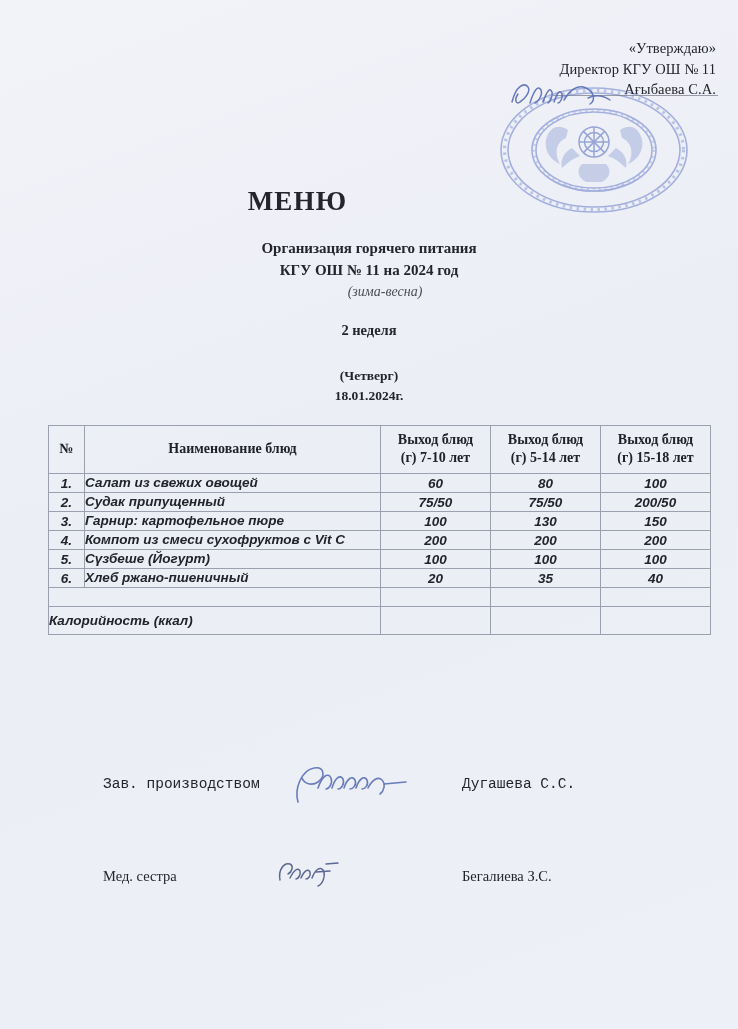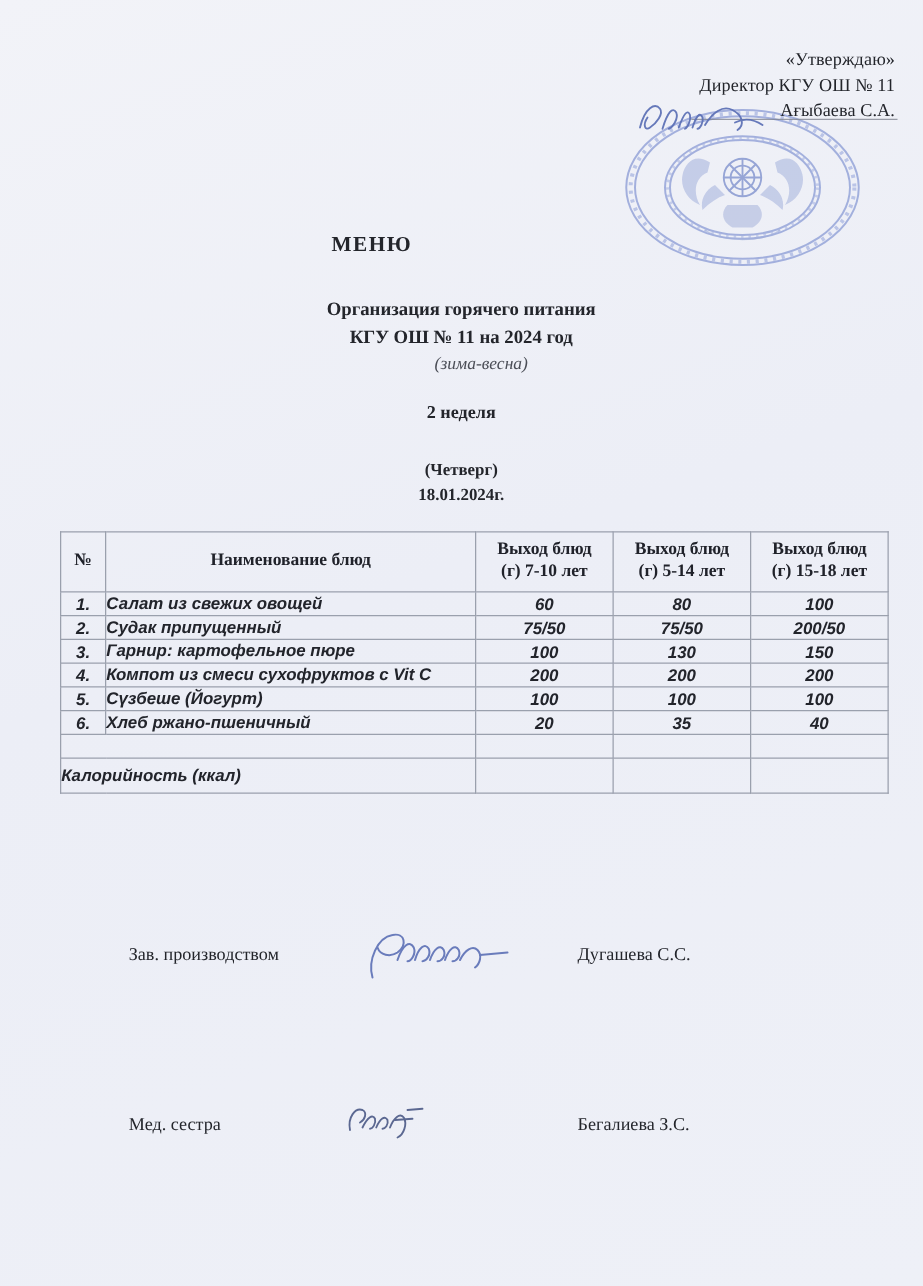--- a/index.html
+++ b/index.html
@@ -68,21 +68,21 @@
     pointer-events: none;
   }
 
   
   .doc-title {
     position: absolute;
     top: 186px;
     left: 0;
     width: 595px;
     text-align: center;
-    font-size: 17px;
+    font-size: 27px;
     font-weight: bold;
     letter-spacing: 1.2px;
     z-index: 3;
   }
   .subtitle {
     position: absolute;
     top: 238px;
     left: 0;
     width: 738px;
     text-align: center;
@@ -189,22 +189,22 @@
 
   
   .sign-row {
     position: absolute;
     left: 0;
     width: 738px;
     height: 40px;
     font-family: "Liberation Serif", serif;
     font-size: 14.5px;
   }
-  .sign-row.r1 { top: 756px; }
-  .sign-row.r2 { top: 892px; }
+  .sign-row.r1 { top: 776px; font-family: Liberation Mono, monospace; }
+  .sign-row.r2 { top: 868px; }
   .sign-role {
     position: absolute;
     left: 103px;
     top: 0;
     white-space: nowrap;
   }
   .sign-name {
     position: absolute;
     left: 462px;
     top: 0;

